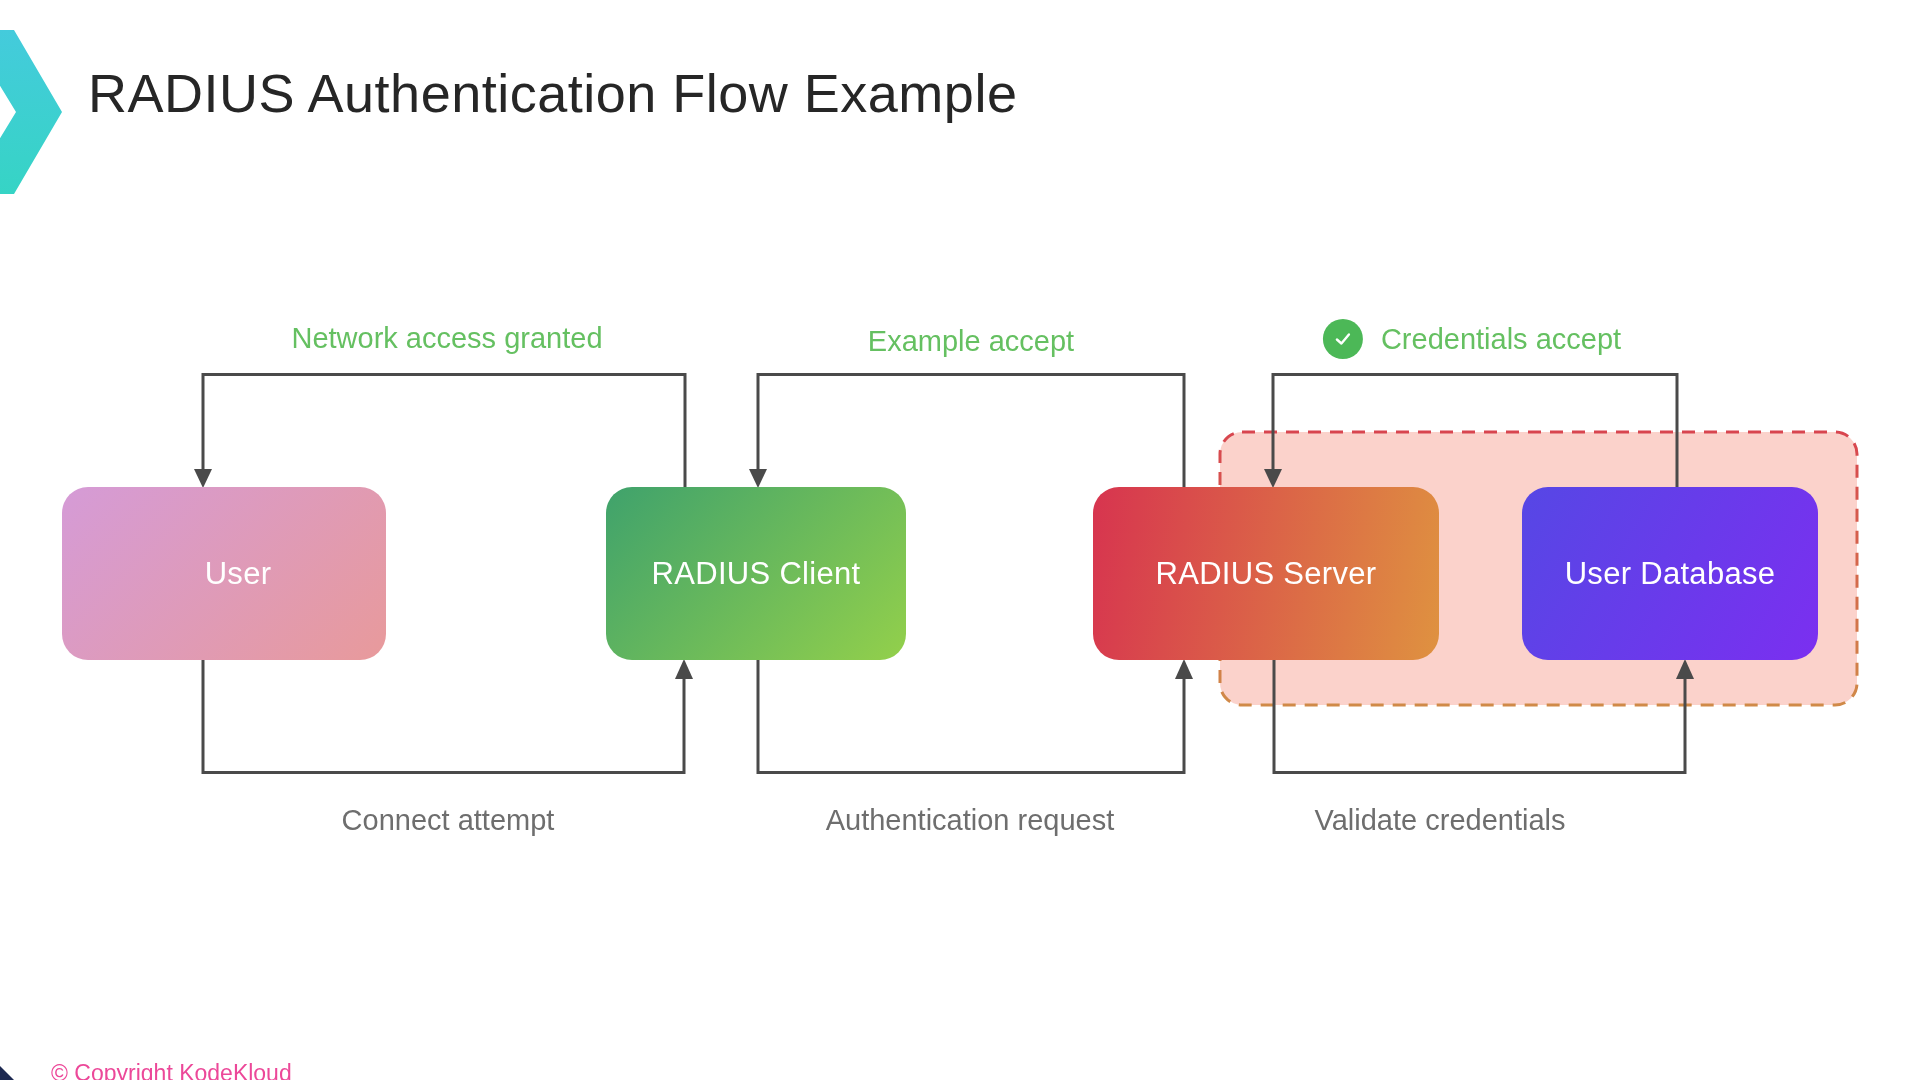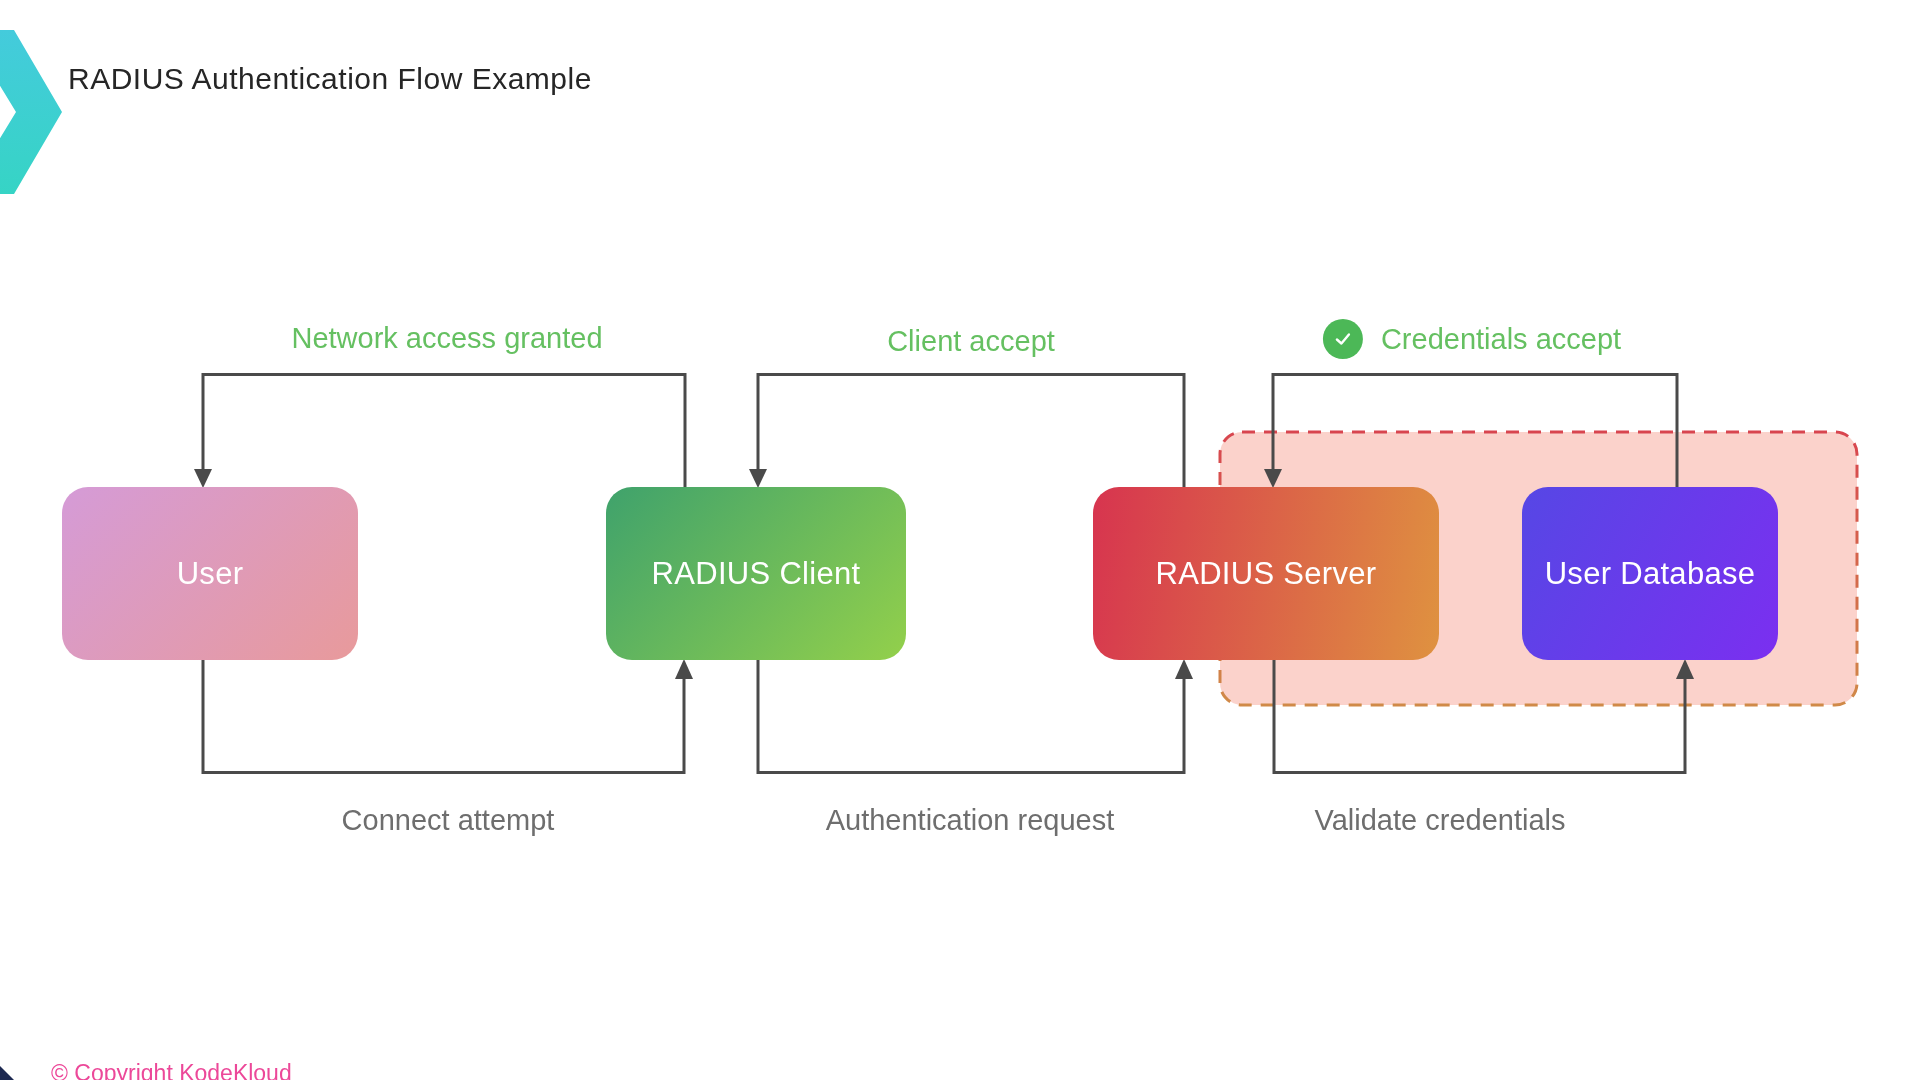--- a/index.html
+++ b/index.html
@@ -9,23 +9,23 @@
     height: 1080px;
     overflow: hidden;
     background: #ffffff;
     font-family: "Liberation Sans", sans-serif;
   }
 
   
   .logo-svg { position: absolute; left: 0; top: 0; }
   .page-title {
     position: absolute;
-    left: 68px;
+    left: 88px;
     top: 62px;
-    font-size: 30px;
+    font-size: 54px;
     font-weight: 500;
     letter-spacing: 0.5px;
     color: var(--title-text, #262626);
     white-space: nowrap;
   }
 
   
   .wires-svg { position: absolute; left: 0; top: 0; z-index: 1; }
   .connector { stroke: var(--connector, #4a4a4a); stroke-width: 3; fill: none; }
   .arrowhead { fill: var(--connector, #4a4a4a); stroke: none; }
@@ -43,21 +43,21 @@
   .node-label {
     color: #ffffff;
     font-size: 31px;
     font-weight: 500;
     letter-spacing: 0.3px;
     white-space: nowrap;
   }
   .node-user          { left: 62px;   width: 296px; }
   .node-radius-client { left: 606px;  width: 300px; }
   .node-radius-server { left: 1093px; width: 346px; }
-  .node-user-database { left: 1522px; width: 256px; }
+  .node-user-database { left: 1522px; width: 296px; }
 
   .flow-label {
     position: absolute;
     transform: translate(-50%, -50%);
     white-space: nowrap;
     font-size: 29px;
     z-index: 3;
     display: flex;
     align-items: center;
     gap: 18px;
@@ -140,38 +140,38 @@
       <path class="connector" d="M758,660 V772.5 H1184 V678"></path>
       <path class="arrowhead" d="M1175,679 L1193,679 L1184,659 Z"></path>
     </g>
 
     <g>
       <path class="connector" d="M1274,660 V772.5 H1685 V678"></path>
       <path class="arrowhead" d="M1676,679 L1694,679 L1685,659 Z"></path>
     </g>
   </svg>
 
-  <div class="node node-user" style="background: linear-gradient(135deg, rgb(213, 155, 215), rgb(232, 154, 155));">
+  <div class="node node-user" style="background: linear-gradient(135deg, rgb(213, 155, 215), rgb(232, 154, 155)); padding-left: 28px;">
     <span class="node-label">User</span>
   </div>
   <div class="node node-radius-client" style="background: linear-gradient(135deg, rgb(63, 162, 108), rgb(147, 208, 75));">
     <span class="node-label">RADIUS Client</span>
   </div>
   <div class="node node-radius-server" style="background: linear-gradient(100deg, rgb(215, 52, 79), rgb(223, 146, 64));">
     <span class="node-label">RADIUS Server</span>
   </div>
   <div class="node node-user-database" style="background: linear-gradient(120deg, rgb(86, 71, 229), rgb(123, 47, 240));">
     <span class="node-label">User Database</span>
   </div>
 
   <div class="flow-label success" style="left:447px; top:338px;">
     <span>Network access granted</span>
   </div>
   <div class="flow-label success" style="left:971px; top:341px;">
-    <span>Client accept</span>
+    <span>Example accept</span>
   </div>
   <div class="flow-label success" style="left:1472px; top:339px;">
     <span class="check-circle">
       <svg width="24" height="24" viewBox="0 0 24 24">
         <polyline points="6,12.5 10.5,16.5 18,7.5" fill="none" stroke="#ffffff" stroke-width="2.4" stroke-linecap="round" stroke-linejoin="round"></polyline>
       </svg>
     </span>
     <span>Credentials accept</span>
   </div>
 

